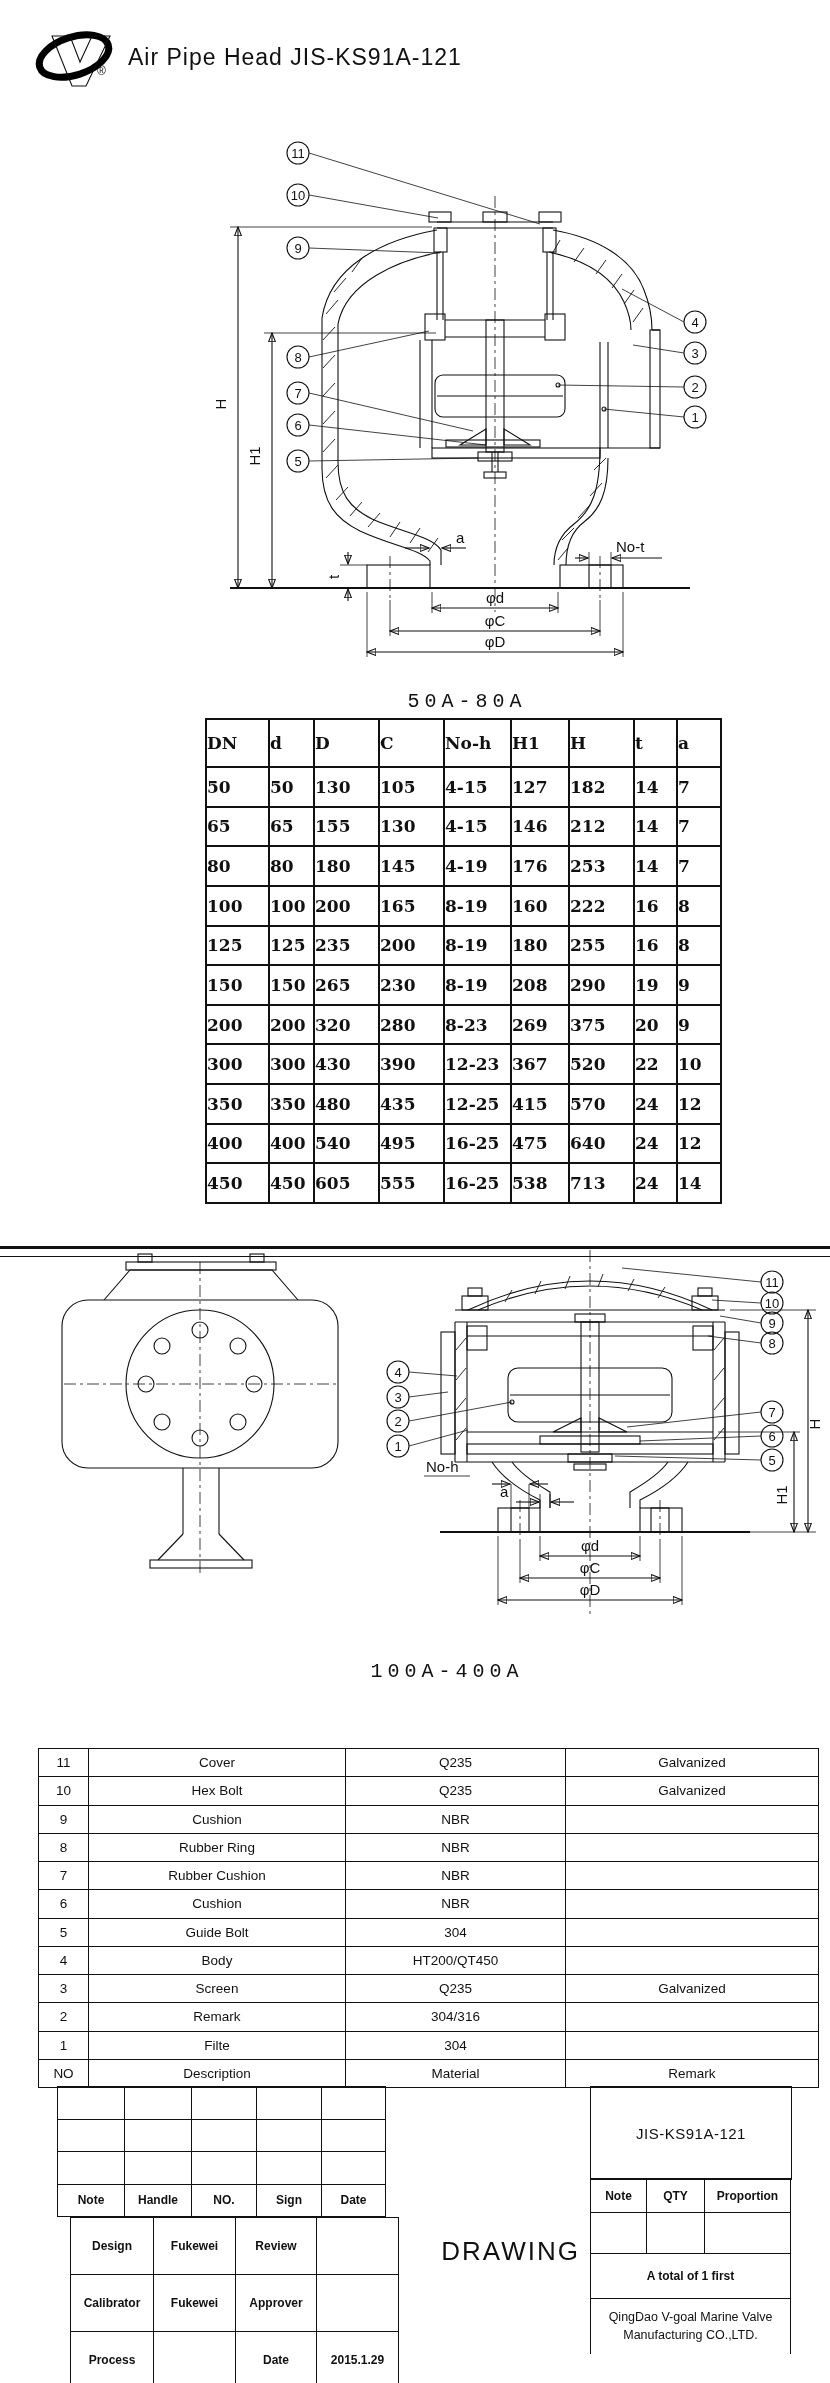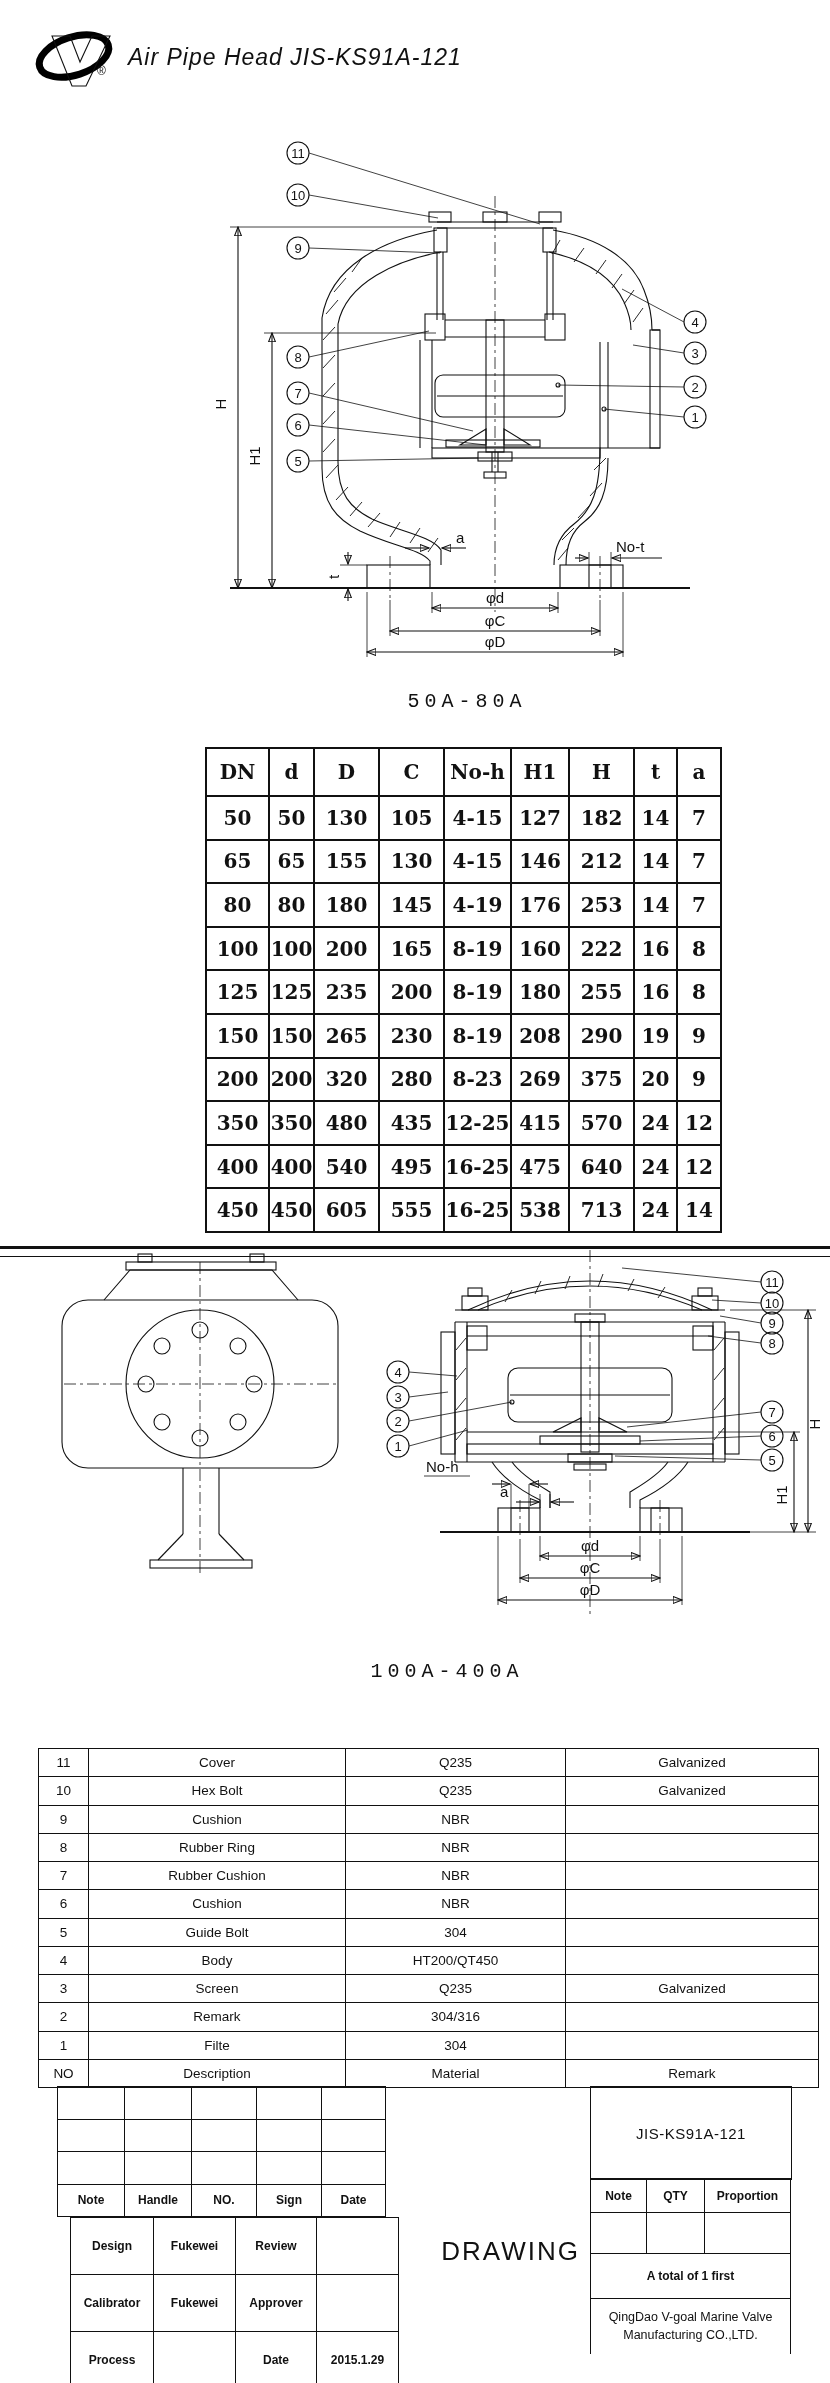--- a/index.html
+++ b/index.html
@@ -1,36 +1,36 @@
 <!DOCTYPE html>
 <html><head>
 <meta charset="utf-8">
 <style>
   html,body{margin:0;padding:0;background:#fff;}
   .page{position:relative;width:830px;height:2383px;background:#fff;color:#111;
         font-family:"Liberation Sans",sans-serif;overflow:hidden;}
   .abs{position:absolute;}
   
-  .title{position:absolute;left:128px;top:44px;font-size:23px;letter-spacing:1px;color:#111;font-style:italic;}
+  .title{position:absolute;left:128px;top:44px;font-size:23px;letter-spacing:1px;color:#111;}
   .reg{position:absolute;left:97px;top:64px;font-size:12px;}
   
   .caption{position:absolute;text-align:center;font-size:20px;letter-spacing:5px;color:#111;font-family:Liberation Mono, monospace;}
   
   svg line,svg path,svg rect,svg circle,svg ellipse{stroke:#111;fill:none;stroke-width:1.1;}
   svg .cl{stroke-dasharray:12 4 3 4;stroke-width:.8;}
   svg .thin{stroke-width:.8;}
   svg .thick{stroke-width:2;}
   svg .tick{stroke-width:.9;}
   svg text{stroke:none;fill:#111;font-family:"Liberation Sans",sans-serif;}
   svg .dim-t{font-size:15px;}
   svg .co-t{font-size:13px;}
   
-  .dimtable{position:absolute;left:205px;top:747px;width:515px;height:486px;table-layout:fixed;
+  .dimtable{position:absolute;left:205px;top:718px;width:515px;height:486px;table-layout:fixed;
             border-collapse:collapse;font-family:"DejaVu Serif",serif;font-weight:bold;
-            font-size:20px;text-align:center;}
+            font-size:17px;text-align:left;}
   .dimtable th,.dimtable td{border:2px solid #111;padding:0;}
   .dimtable thead tr{height:48px;}
   .dimtable tbody tr{height:36.5px;}
   
   .rule{position:absolute;left:0;width:830px;background:#111;}
   
   .parts{position:absolute;left:38px;top:1748px;width:780px;height:340px;table-layout:fixed;
          border-collapse:collapse;font-size:13.5px;text-align:center;}
   .parts td{border:1.5px solid #111;padding:0;}
   
@@ -337,20 +337,31 @@
         <tr>
           <td>200</td>
           <td>200</td>
           <td>320</td>
           <td>280</td>
           <td>8-23</td>
           <td>269</td>
           <td>375</td>
           <td>20</td>
           <td>9</td>
+        </tr>
+        <tr>
+          <td>300</td>
+          <td>300</td>
+          <td>430</td>
+          <td>390</td>
+          <td>12-23</td>
+          <td>367</td>
+          <td>520</td>
+          <td>22</td>
+          <td>10</td>
         </tr>
         <tr>
           <td>350</td>
           <td>350</td>
           <td>480</td>
           <td>435</td>
           <td>12-25</td>
           <td>415</td>
           <td>570</td>
           <td>24</td>

